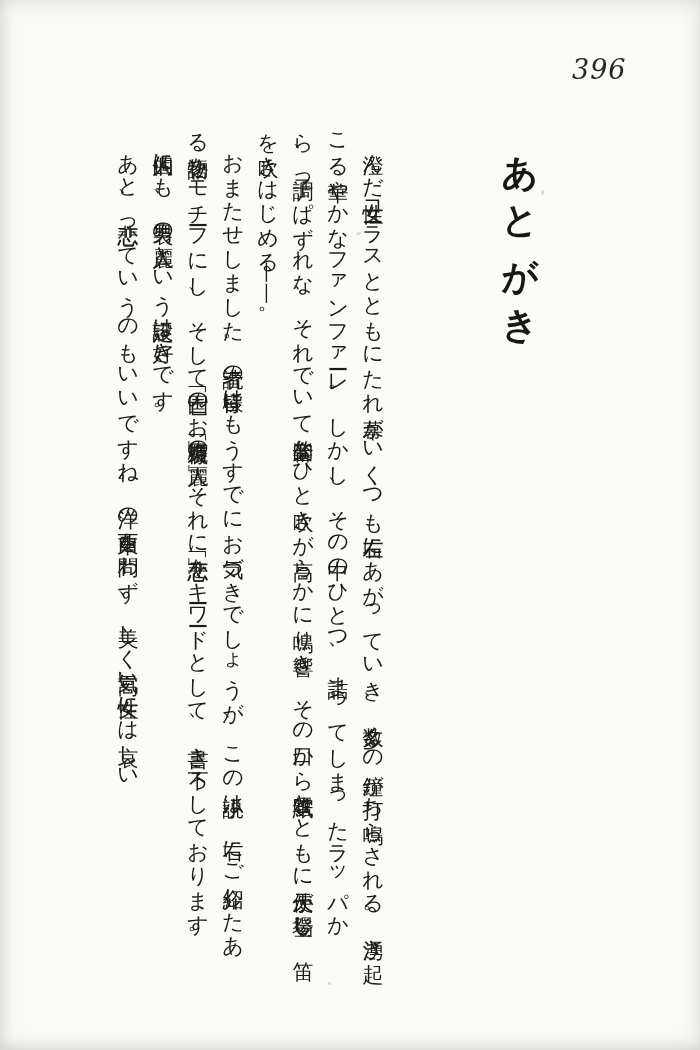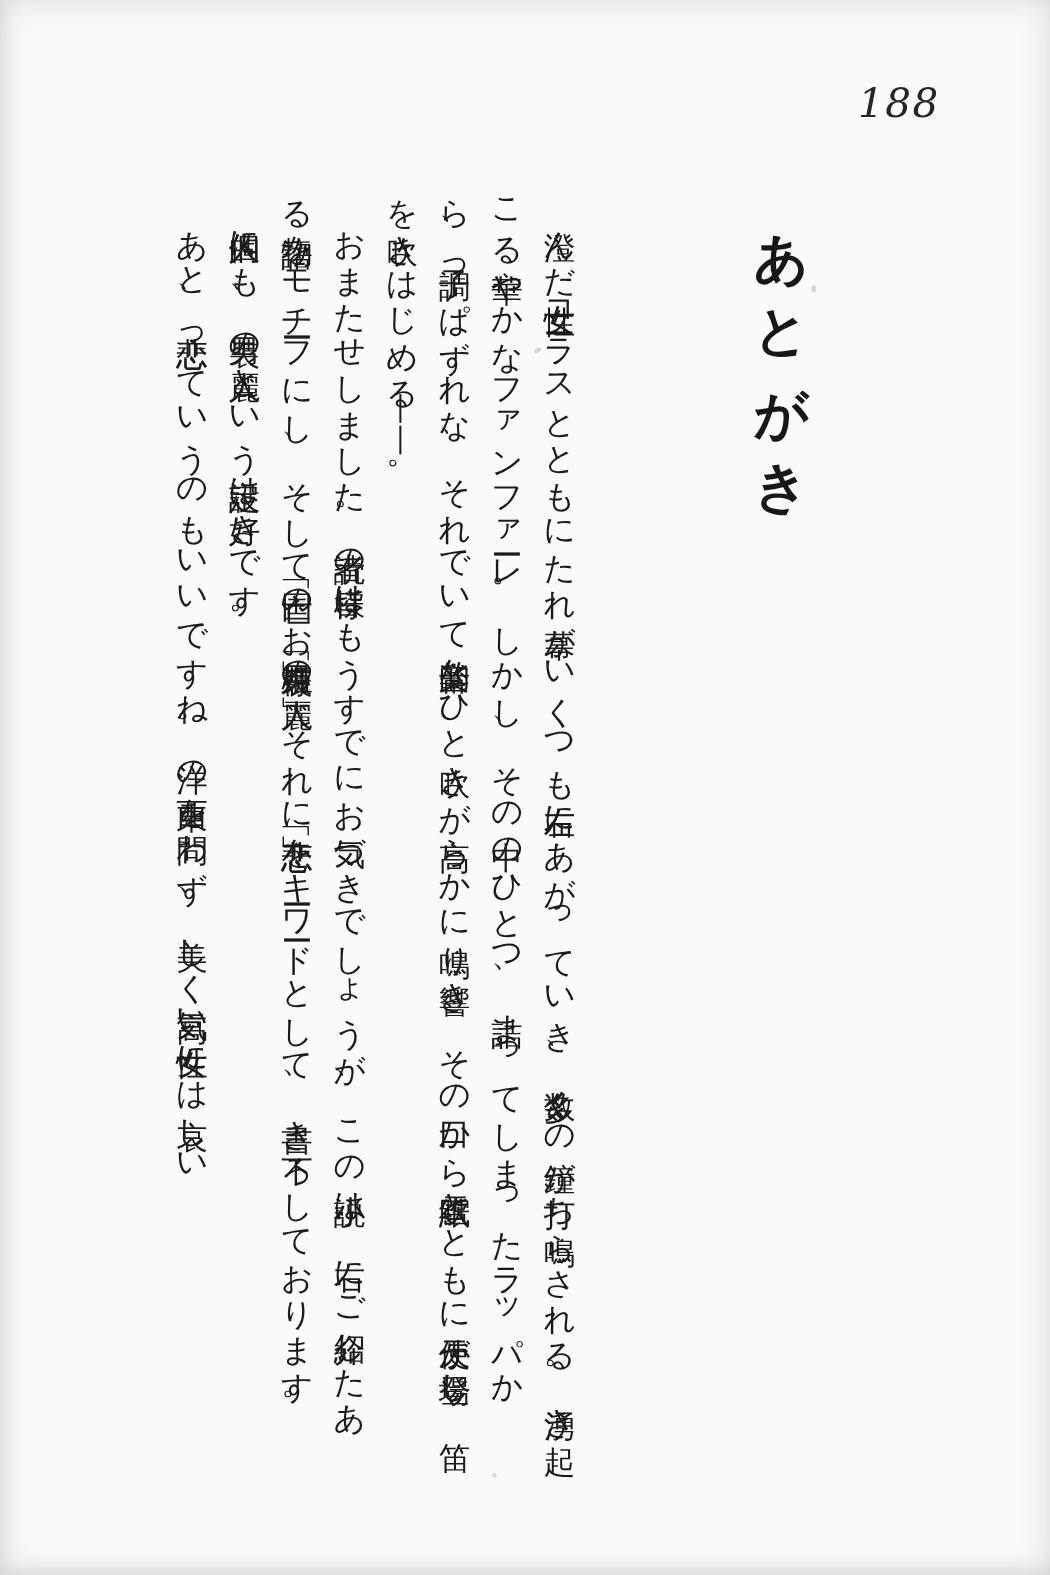--- a/index.html
+++ b/index.html
@@ -68,21 +68,21 @@
   }
   .speck-1 { left: 356px; top: 232px; width: 5px; height: 3px; transform: rotate(-30deg); }
   .speck-2 { left: 541px; top: 190px; width: 3px; height: 5px; }
   .speck-3 { left: 328px; top: 982px; width: 3px; height: 3px; }
 </style>
 </head>
 <body>
 
 <div class="page">
 
-  <div class="page-number">188</div>
+  <div class="page-number">396</div>
 
   <div class="content">
 
     <h1 class="title">あとがき</h1>
 
     <p class="para">澄んだ女性コーラスとともにたれ幕がいくつも左右にあがっていき、数多くの鐘が打ち鳴らされる。湧き起こる華やかなファンファーレ。しかし、その中のひとつ、詰まってしまったラッパから、調子っぱずれな、それでいて音楽的なひと吹きが高らかに鳴り響き、その口から紙吹雪とともに天使が登場し、笛を吹きはじめる——。</p>
 
     <p class="para">おまたせしました。読者の皆様はもうすでにお気づきでしょうが、この小説は、右にご紹介したある物語をモチーフにし、そして「亡国のお姫様」「男装の麗人」、それに「悲恋」をキーワードとして、書き下ろしております。</p>
 
     <p class="para">個人的にも、男装の麗人という設定は好きです。</p>

